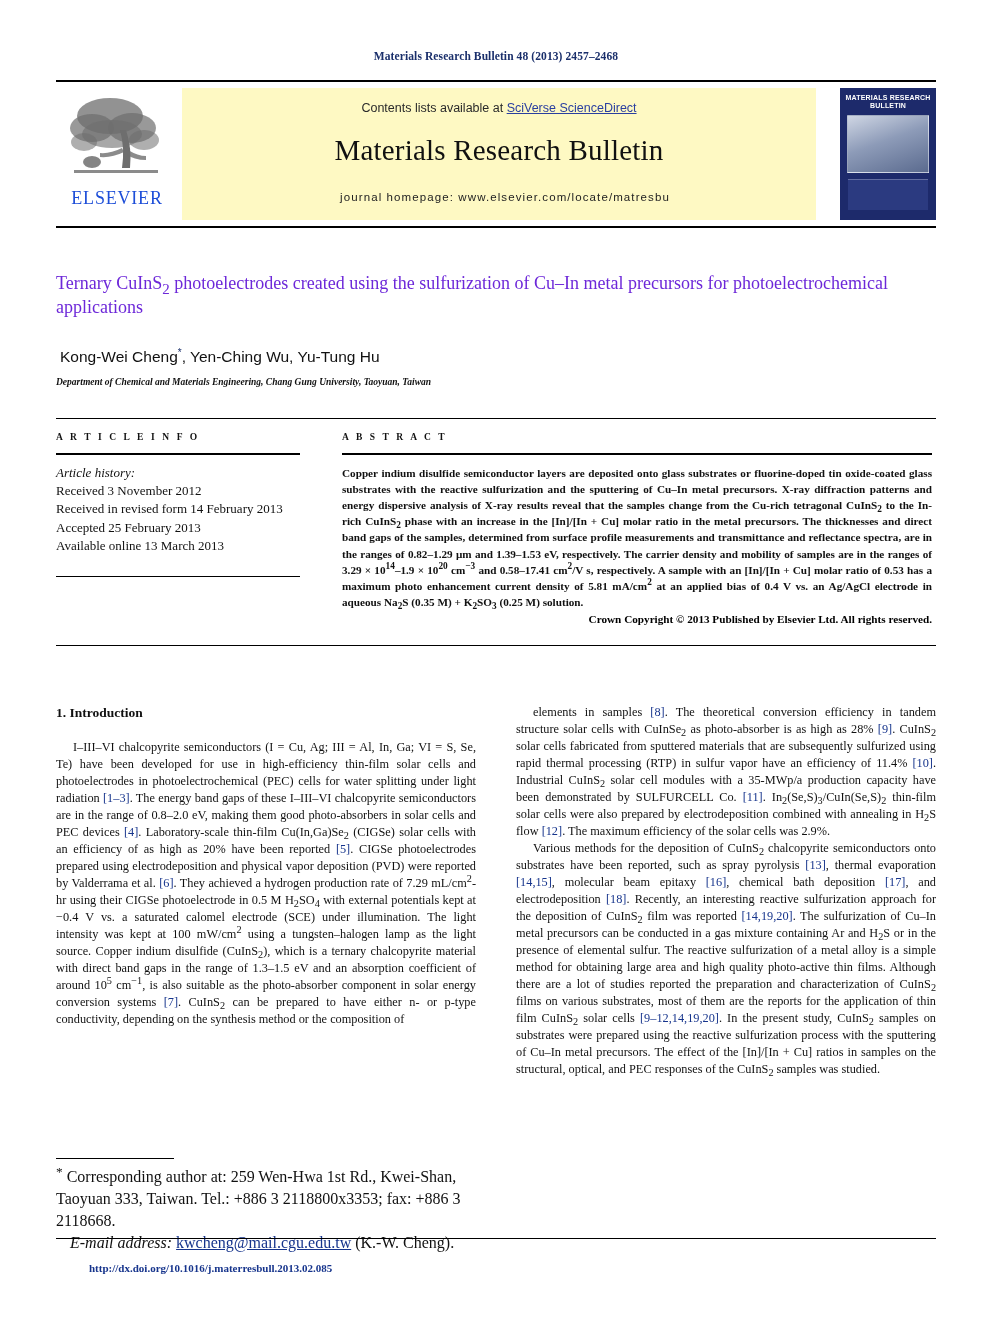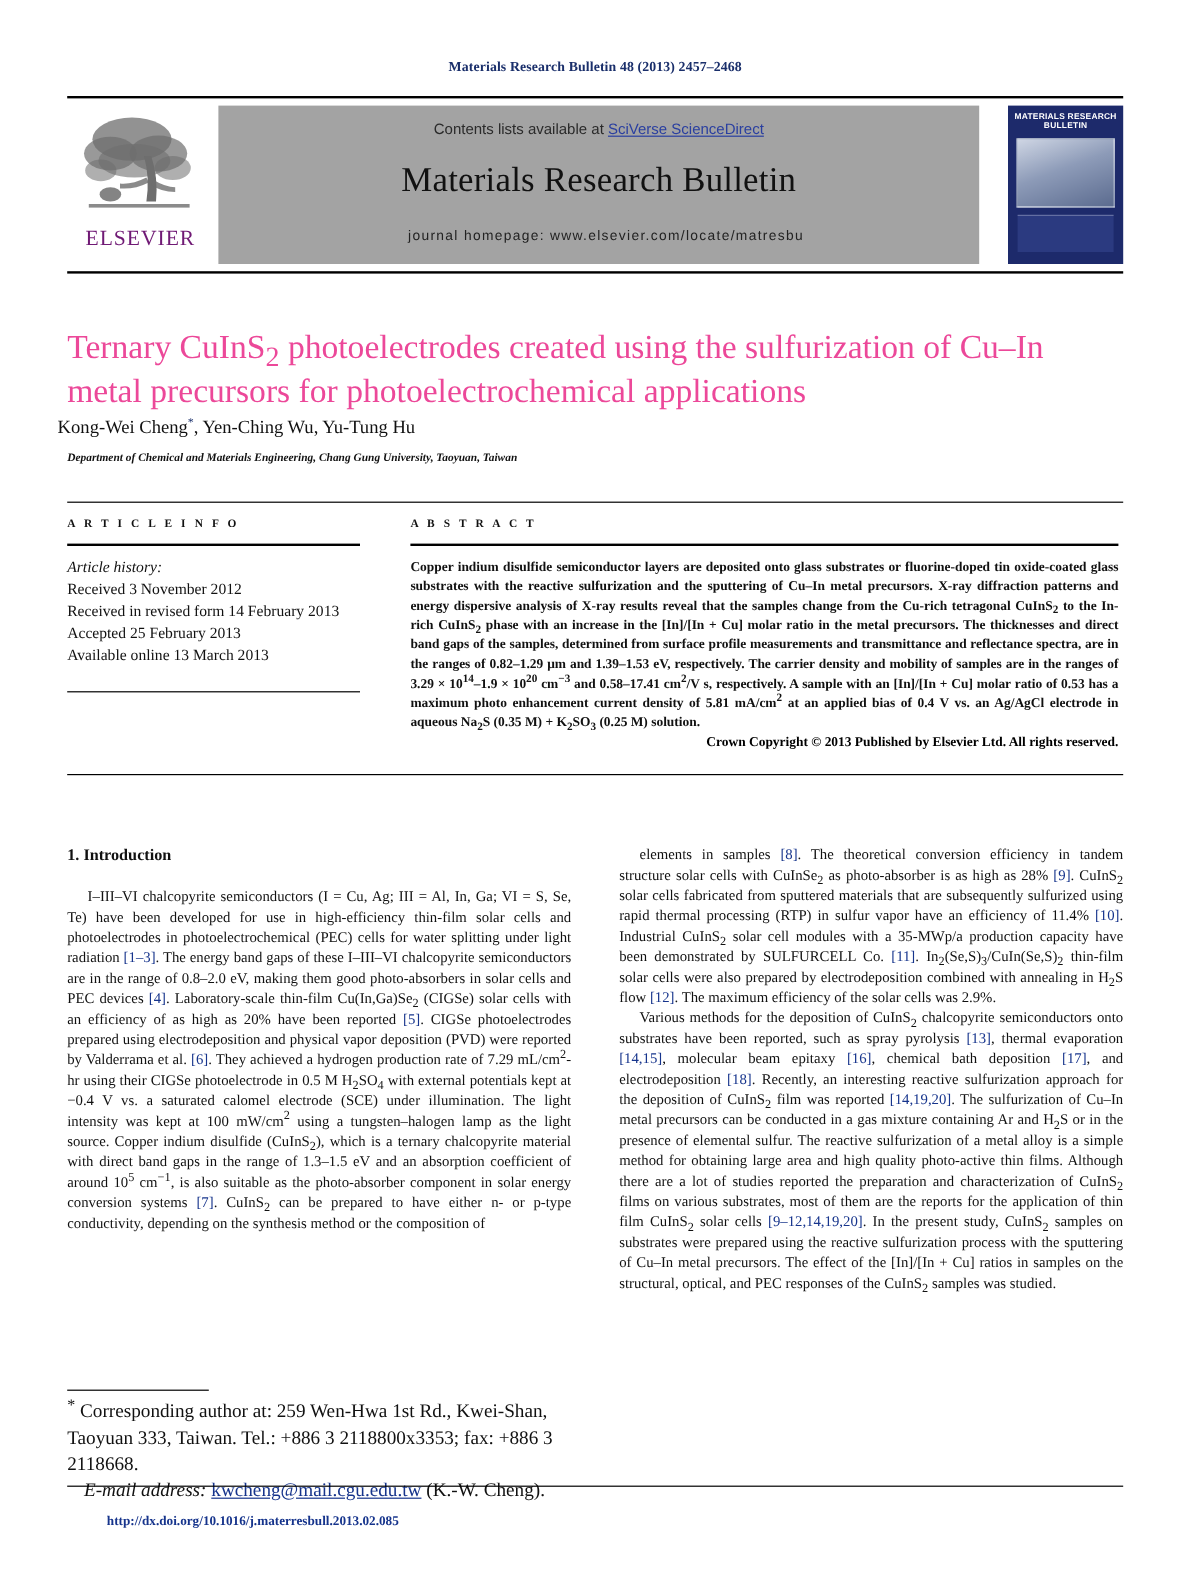--- a/index.html
+++ b/index.html
@@ -47,21 +47,21 @@
     width: 880px; height: 2px; background: #000;
   }
   .mast-rule-bottom {
     position: absolute; left: 0; top: 146px;
     width: 880px; height: 1.5px; background: #000;
   }
   .mast-center {
     position: absolute;
     left: 126px; top: 8px;
     width: 634px; height: 132px;
-    background: #a3a3a3;
+    background: #fef9c3;
     display: flex;
     flex-direction: column;
     align-items: center;
     justify-content: flex-start;
     padding-top: 10px;
     box-sizing: border-box;
   }
   .contents-line {
     font-family: "Liberation Sans", sans-serif;
     font-size: 12.5px;
@@ -99,21 +99,21 @@
     width: 102px; height: 96px;
   }
   .elsevier-word {
     position: absolute;
     left: 0; top: 100px;
     width: 114px;
     text-align: center;
     font-family: "Liberation Serif", serif;
     font-size: 18px;
     letter-spacing: .8px;
-    color: #701a75;
+    color: #1d4ed8;
   }
 
   
   .cover-thumb {
     position: absolute;
     right: 0; top: 8px;
     width: 96px; height: 132px;
     background: #1d2a6b;
     box-sizing: border-box;
     padding: 4px;
@@ -138,29 +138,29 @@
     margin: 6px auto 0;
     width: 80px; height: 30px;
     background: #2b3a80;
     border-top: 1px solid #ffffff44;
   }
   .art-title {
     position: absolute;
     left: 56px; top: 272px;
     width: 880px;
     font-family: "Liberation Serif", serif;
-    font-size: 28px;
+    font-size: 18px;
     line-height: 1.32;
-    color: #ec4899;
+    color: #6d28d9;
   }
   .authors {
     position: absolute;
-    left: 48px; top: 348px;
-    width: 880px;
-    font-family: Liberation Serif, serif;
+    left: 60px; top: 348px;
+    width: 880px;
+    font-family: Liberation Sans, sans-serif;
     font-size: 15.5px;
     color: #111;
   }
   .authors sup { font-size: 10px; color: #1a2f6b; }
   .affil {
     position: absolute;
     left: 56px; top: 377px;
     width: 880px;
     font-family: "Liberation Serif", serif;
     font-style: italic;

